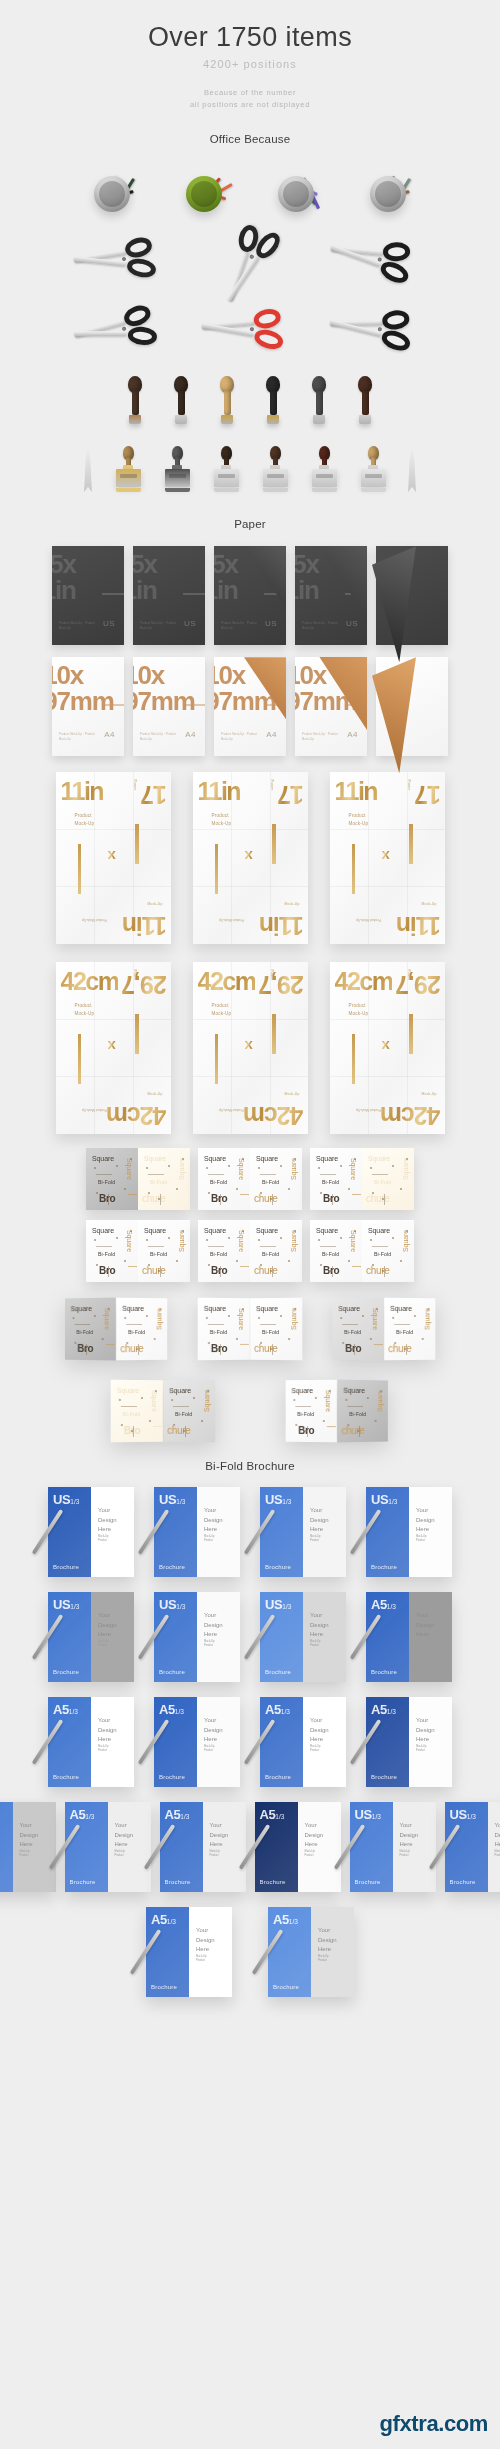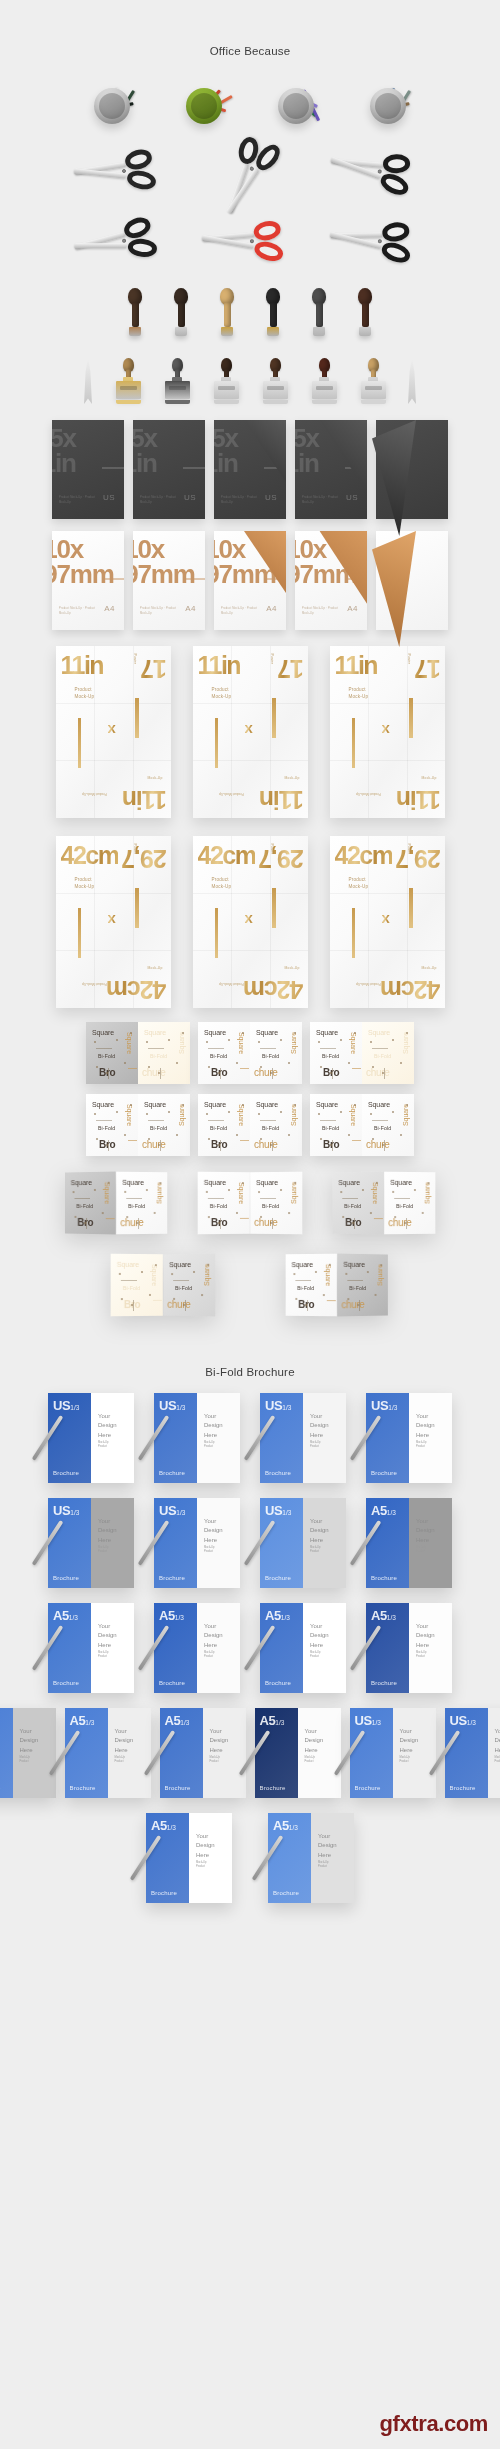--- a/index.html
+++ b/index.html
@@ -345,30 +345,36 @@
     position: absolute; left: 12px; top: 22px;
     width: 4px; height: 52px;
     background: linear-gradient(180deg,#d8d8d8,#8f8f8f);
     border-radius: 2px; transform: rotate(33deg); transform-origin: top left;
     box-shadow: 1px 1px 3px rgba(0,0,0,.2); z-index: 4;
   }
 
   
   .wm {
     position: absolute; right: 12px; bottom: 12px;
-    font-size: 22px; font-weight: 700; color: #7f1d1d;
+    font-size: 22px; font-weight: 700; color: #0c4a6e;
     letter-spacing: -.4px;
   }
 </style>
 </head>
 <body>
 
 <div class="page">
 
   <div class="hero">
+    <div class="hero-title">Over 1750 items</div>
+    <div class="hero-sub">4200+ positions</div>
+    <div class="hero-note">
+      <div>Because of the number</div>
+      <div>all positions are not displayed</div>
+    </div>
   </div>
 
   <div style="margin-top:23px" class="section-title">Office Because</div>
 
   <div class="row cups" id="cups">
       <div class="cup grey">
         <div class="pen" style="left: 18px; bottom: 14px; width: 22px; height: 3px; background: rgb(31, 59, 44); transform: rotate(-38deg);"></div>
         <div class="pen" style="left: 21px; bottom: 16px; width: 28px; height: 3px; background: rgb(23, 33, 28); transform: rotate(-12deg);"></div>
         <div class="pen" style="left: 24px; bottom: 18px; width: 34px; height: 3px; background: rgb(47, 74, 56); transform: rotate(-58deg);"></div>
         <div class="pen" style="left: 18px; bottom: 20px; width: 22px; height: 3px; background: rgb(242, 242, 242); transform: rotate(8deg);"></div>
@@ -523,20 +529,21 @@
       <div class="stamp">
         <div class="knob" style="background: rgb(201, 161, 101);"></div>
         <div class="neck" style="background: rgb(201, 161, 101);"></div>
         <div class="collar" style="background: rgb(212, 212, 212);"></div>
         <div class="body" style="background: linear-gradient(rgb(230, 230, 230), rgba(0, 0, 0, 0.18));"></div>
         <div class="foot" style="background: rgb(212, 212, 212);"></div>
       </div>
       <div class="opener"></div>
     </div>
 
+  <div style="margin-top:26px" class="section-title">Paper</div>
 
   <div class="row sheets" id="sheetsUS">
       <div class="sheet dark">
         <div class="big"><span>8.5x</span><br><span>11in</span></div>
         <div class="rule"></div>
         <div class="micro">Product Mock-Up · Product Mock-Up</div>
         <div class="tag">US</div>
       </div>
       <div class="sheet dark">
         <div class="big"><span>8.5x</span><br><span>11in</span></div>
@@ -1066,21 +1073,21 @@
           <div class="dot" style="left: 10px; top: 44px;"></div>
           <div class="dot" style="left: 38px; top: 40px;"></div>
           <div class="dot" style="left: 44px; top: 10px;"></div>
           <div class="dot" style="left: 20px; top: 50px;"></div>
           <div class="tick" style="left: 10px; top: 26px; width: 16px;"></div>
           <div class="vbar" style="left: 22px; bottom: 5px; height: 11px;"></div>
         </div>
       </div>
     </div>
 
-  <div style="margin-top:50px" class="section-title">Bi-Fold Brochure</div>
+  <div style="margin-top:18px" class="section-title">Bi-Fold Brochure</div>
 
   <div id="bfRows">
       <div class="row bf-row">
         <div class="bf">
           <div class="front" style="background: linear-gradient(135deg, rgb(42, 92, 184), rgba(42, 92, 184, 0.867));">
             <div class="fsize">US<span class="frac">1/3</span></div>
             <div class="fbro">Brochure</div>
           </div>
           <div class="back" style="background: rgb(255, 255, 255);">
             <div class="bdes">Your<br>Design<br>Here</div>

